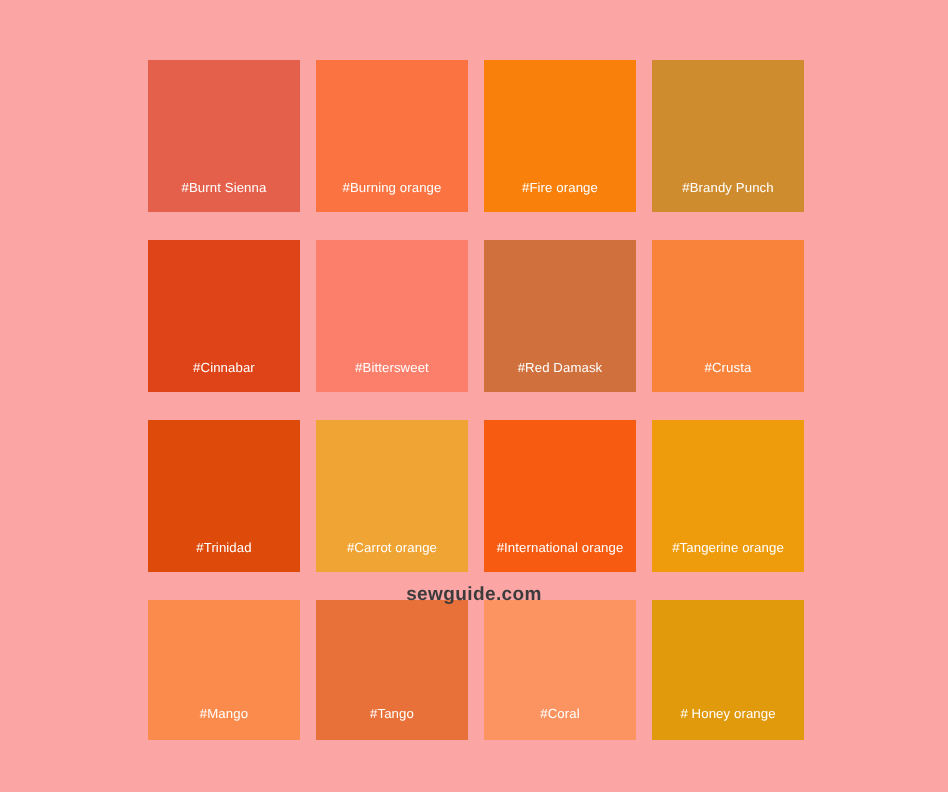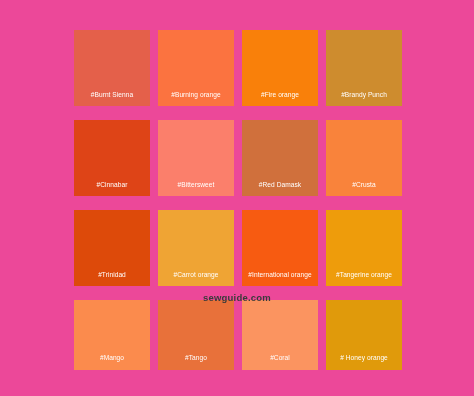--- a/index.html
+++ b/index.html
@@ -15,21 +15,21 @@
     overflow: hidden;
     position: relative;
   }
 
   #palette-board {
     position: absolute;
     left: 0;
     top: 0;
     width: 474px;
     height: 396px;
-    background: #ec4899;
+    background: #fca5a5;
   }
 
   #swatch-grid {
     position: absolute;
     left: 74px;
     top: 30px;
     width: 327px;
     display: grid;
     grid-template-columns: repeat(4, 76px);
     grid-template-rows: 76px 76px 76px 70px;

